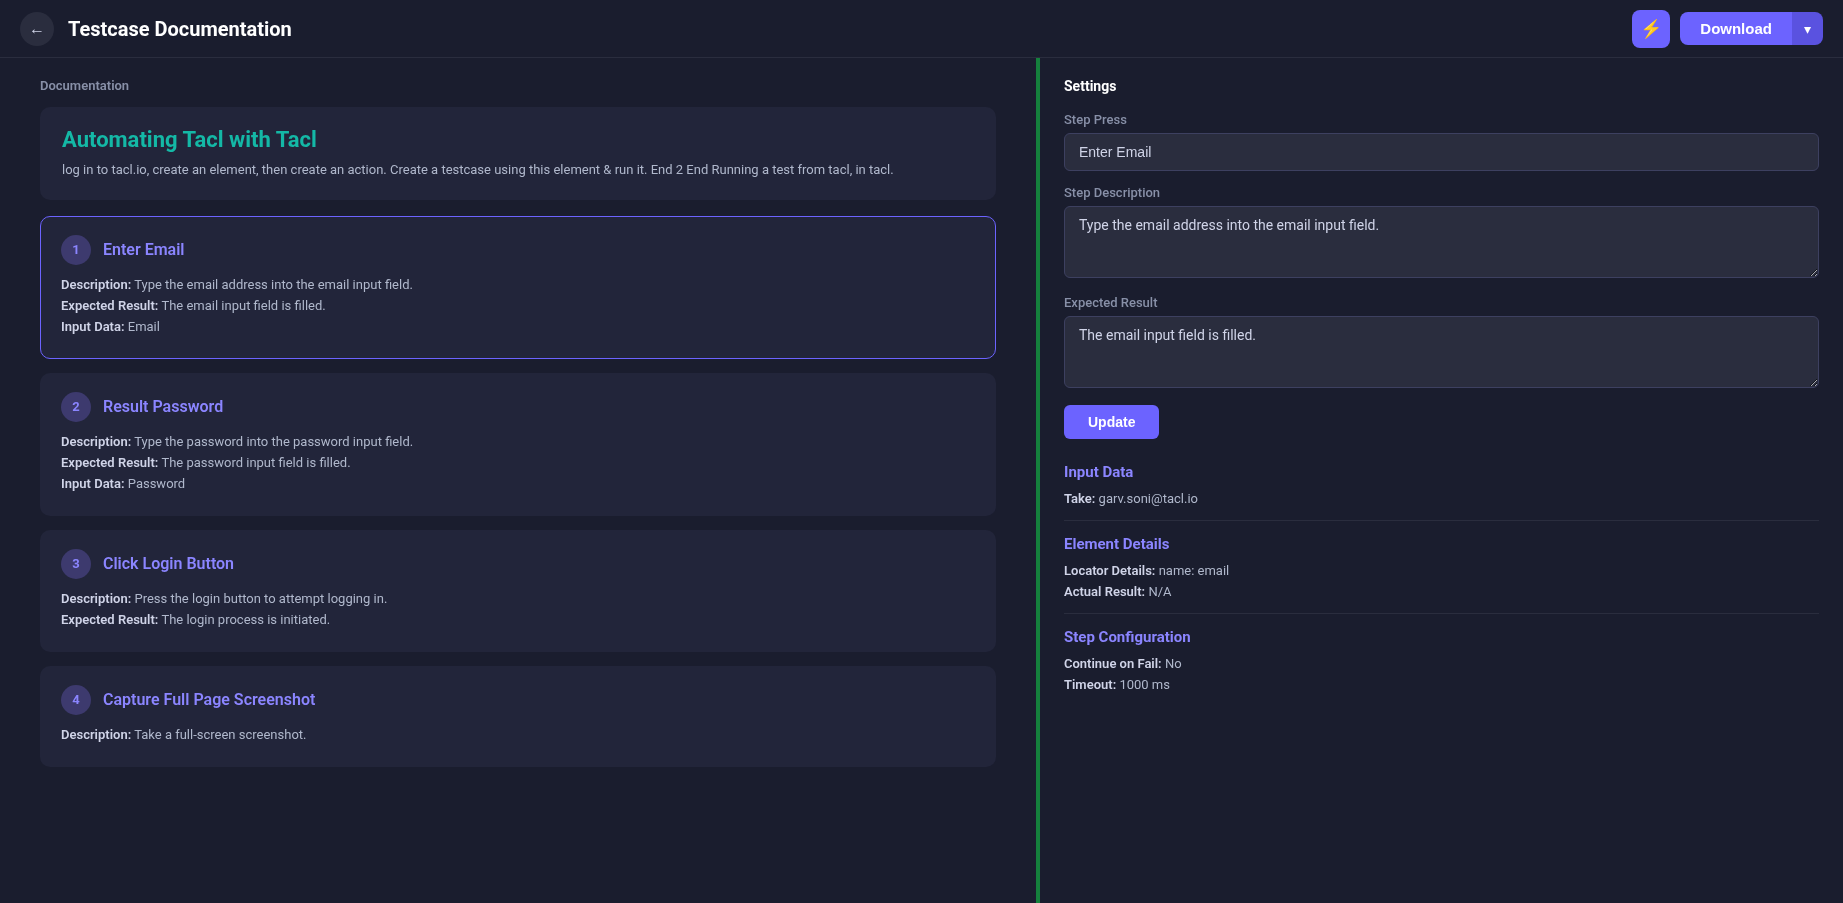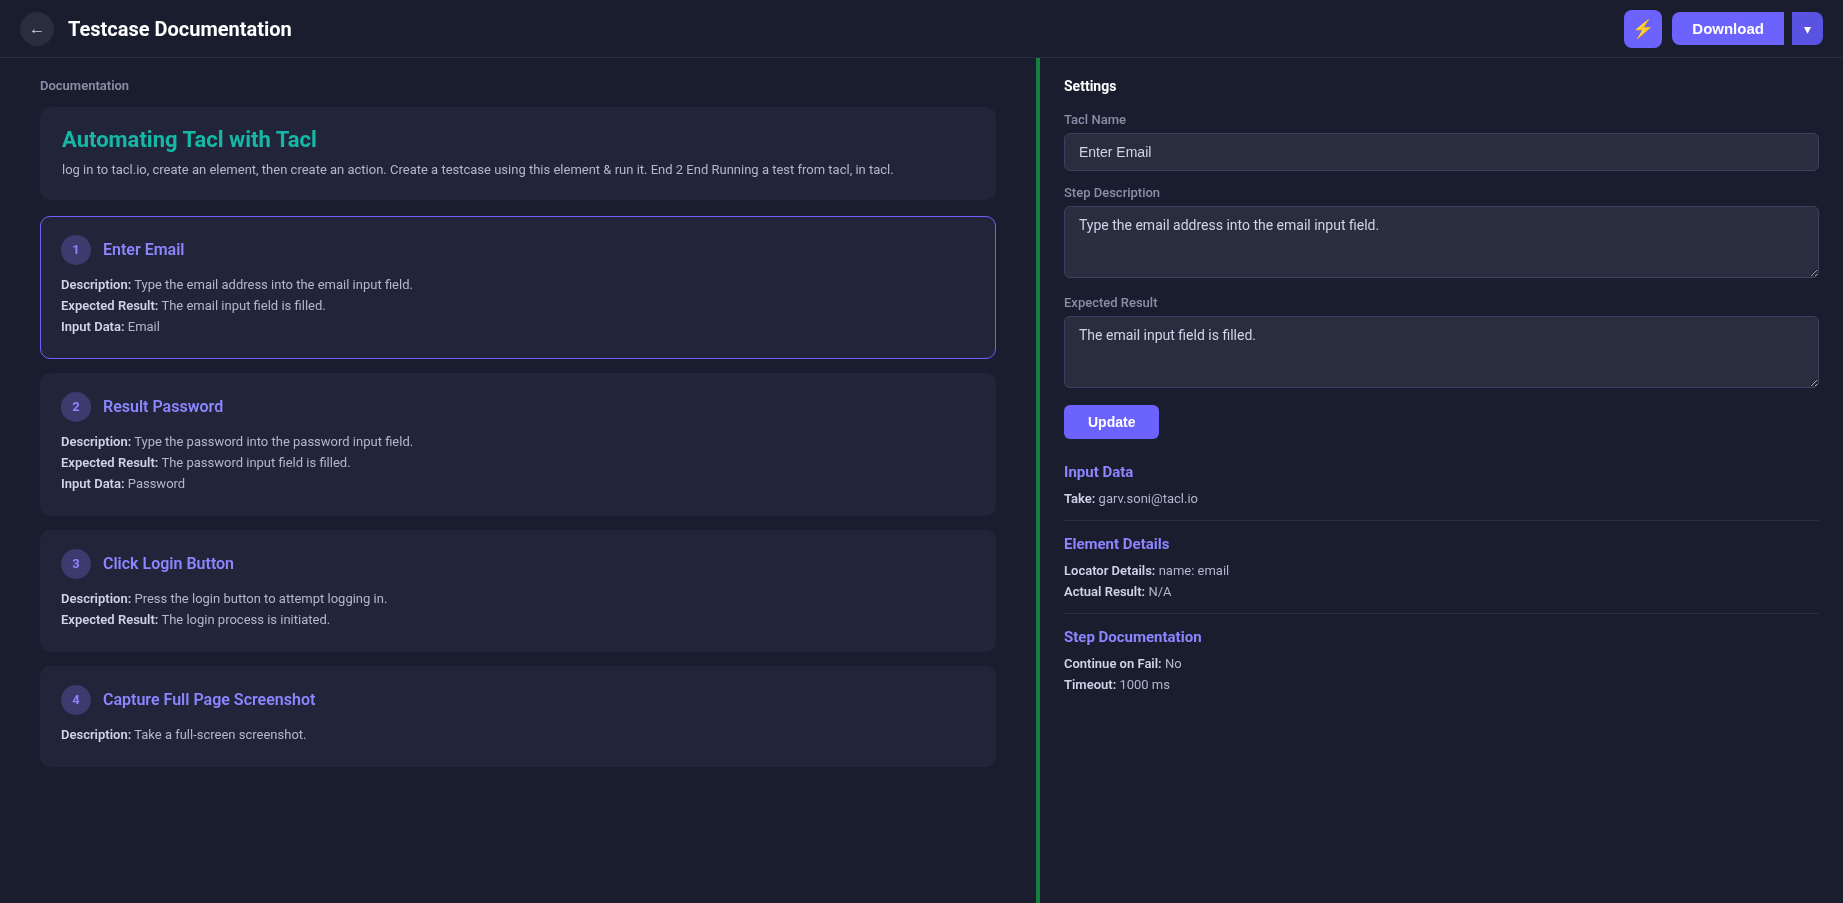--- a/index.html
+++ b/index.html
@@ -58,21 +58,21 @@
       border: none;
       cursor: pointer;
       display: flex;
       align-items: center;
       justify-content: center;
       color: #ffffff;
       font-size: 18px;
     }
     .download-btn {
       display: flex;
-      gap: 8px;
+      gap: 0;
       border-radius: 8px;
       overflow: hidden;
       border: none;
       cursor: pointer;
     }
     .download-main {
       background-color: #6c63ff;
       color: #ffffff;
       font-size: 15px;
       font-weight: 600;
@@ -350,21 +350,21 @@
       <div class="step-field">
         <strong>Description:</strong> <span>Take a full-screen screenshot.</span>
       </div>
     </div>
   </div>
 
   <div class="right-panel">
     <div class="settings-title">Settings</div>
 
     
-    <div class="field-label">Tacl Name</div>
+    <div class="field-label">Step Press</div>
     <input class="text-input" type="text" value="Enter Email" style="">
 
     
     <div class="field-label">Step Description</div>
     <textarea class="textarea-input" style="">Type the email address into the email input field.</textarea>
 
     
     <div class="field-label">Expected Result</div>
     <textarea class="textarea-input" style="">The email input field is filled.</textarea>
 
@@ -384,21 +384,21 @@
     <div class="info-row">
       <strong>Locator Details:</strong> <span>name: email</span>
     </div>
     <div class="info-row">
       <strong>Actual Result:</strong> <span>N/A</span>
     </div>
 
     <div class="divider"></div>
 
     
-    <div class="section-heading">Step Documentation</div>
+    <div class="section-heading">Step Configuration</div>
     <div class="info-row">
       <strong>Continue on Fail:</strong> <span>No</span>
     </div>
     <div class="info-row">
       <strong>Timeout:</strong> <span>1000 ms</span>
     </div>
   </div>
 
 </div>
 

